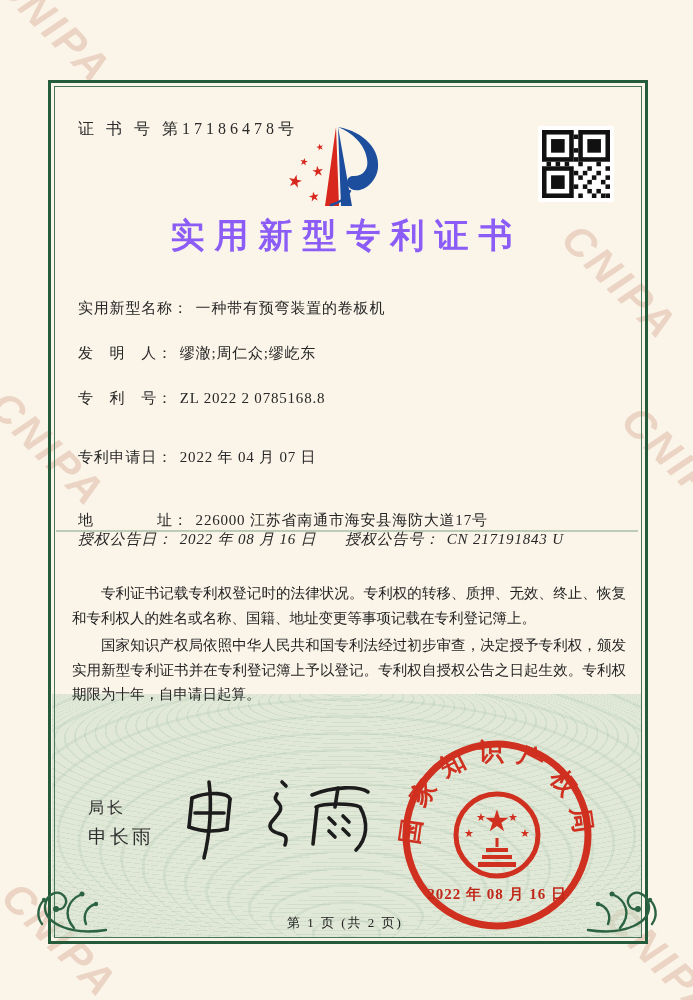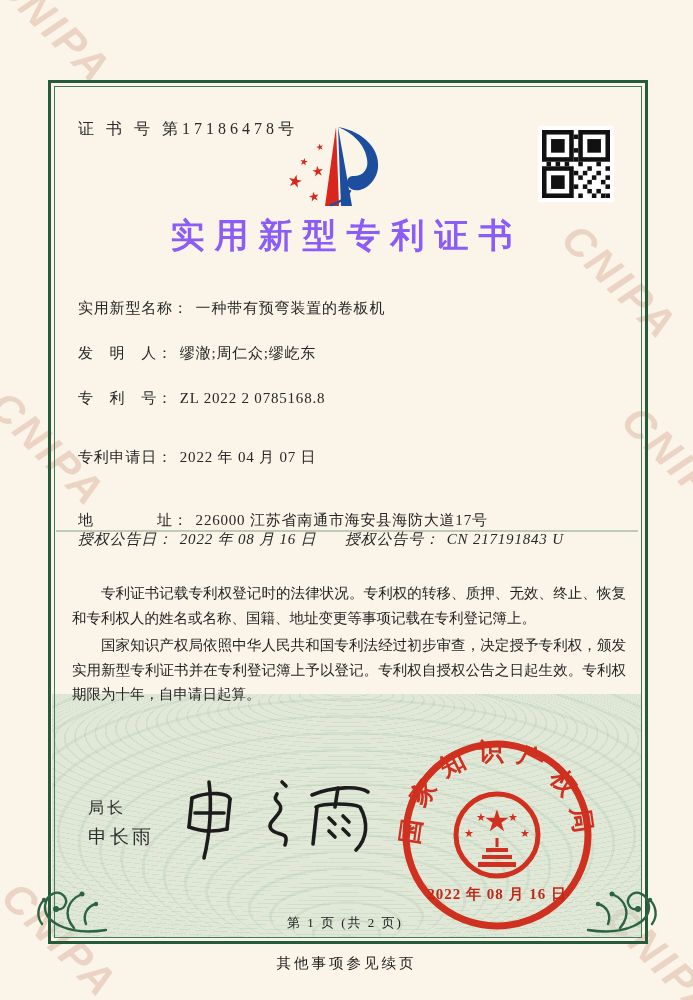--- a/index.html
+++ b/index.html
@@ -234,15 +234,14 @@
         <rect x="97.5" y="102" width="3" height="9"></rect>
         <rect x="88" y="112" width="22" height="4"></rect>
         <rect x="84" y="119" width="30" height="4"></rect>
         <rect x="80" y="126" width="38" height="5"></rect>
       </g>
     </svg>
     <div class="seal-date">2022 年 08 月 16 日</div>
   </div>
 
   <div class="page-info">第 1 页 (共 2 页)</div>
-  <div class="note">其他事项参见续页</div>
 
 </div>
 
 </body></html>

